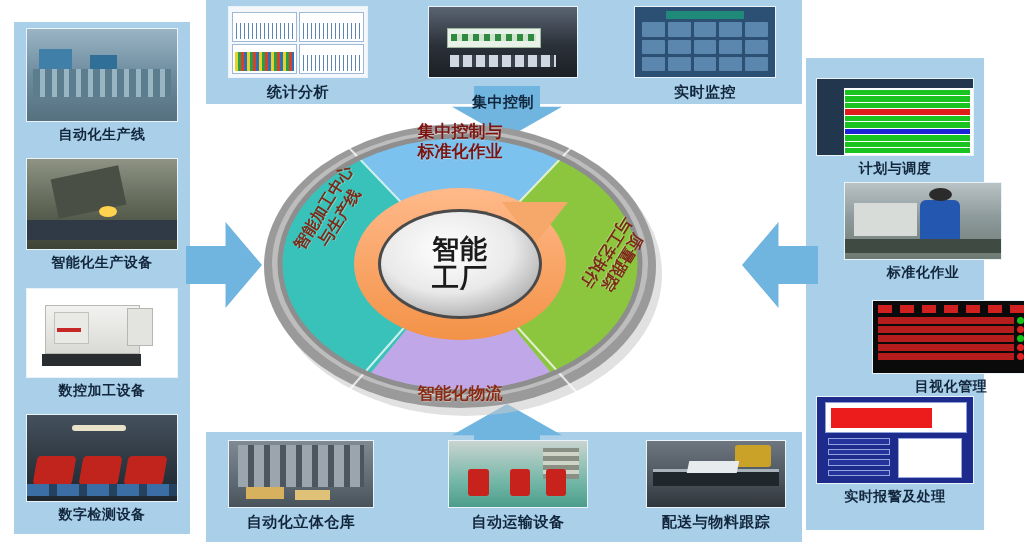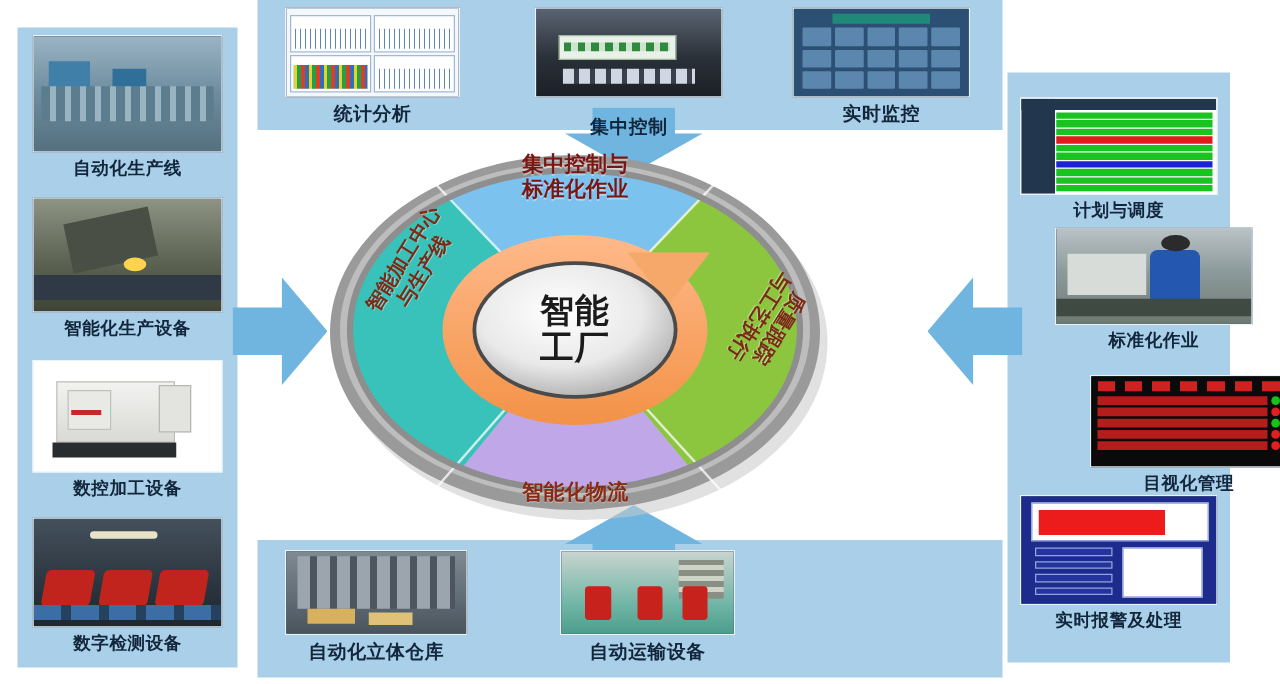--- a/index.html
+++ b/index.html
@@ -227,20 +227,30 @@
       <div class="tb agv">
           <div class="shelf"></div>
           <div class="c1"></div>
           <div class="c2"></div>
           <div class="c3"></div>
         </div>
     </div>
     <div class="cap" style="font-size:15px;margin-top:6px;">自动运输设备</div>
   </div>
 
+  <div class="card" style="left:646px;top:440px;width:140px;">
+    <div class="thumb" style="width:140px;height:68px;">
+      <div class="tb conv">
+          <div class="arm"></div>
+          <div class="belt"></div>
+          <div class="part"></div>
+        </div>
+    </div>
+    <div class="cap" style="font-size:15px;margin-top:6px;">配送与物料跟踪</div>
+  </div>
 
   <div class="card" style="left:26px;top:28px;width:152px;">
     <div class="thumb" style="width:152px;height:94px;">
       <div class="tb aline">
           <div class="mch"></div>
           <div class="mch2"></div>
           <div class="rail"></div>
         </div>
     </div>
     <div class="cap" style="font-size:14px;margin-top:5px;">自动化生产线</div>

